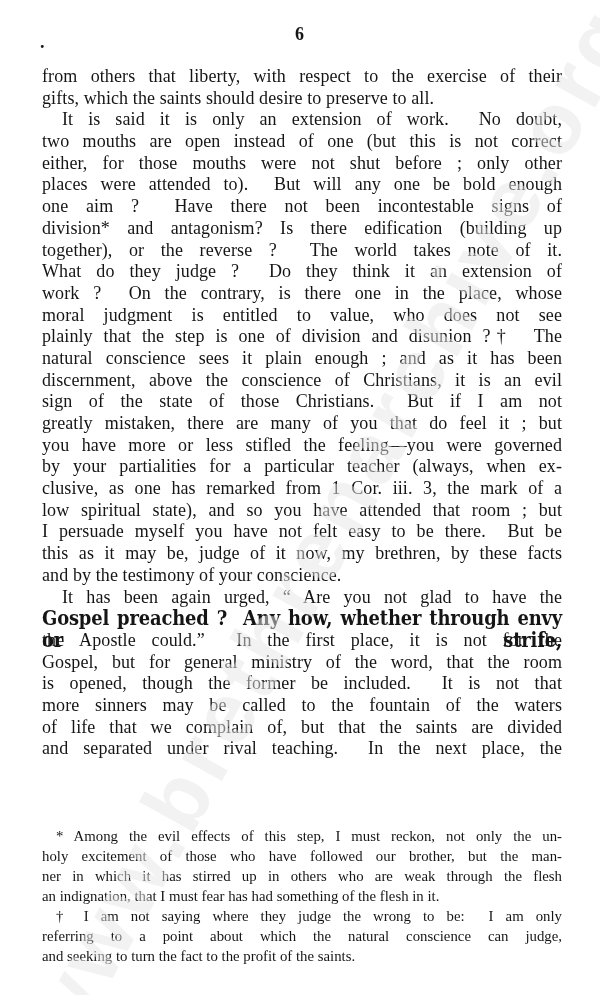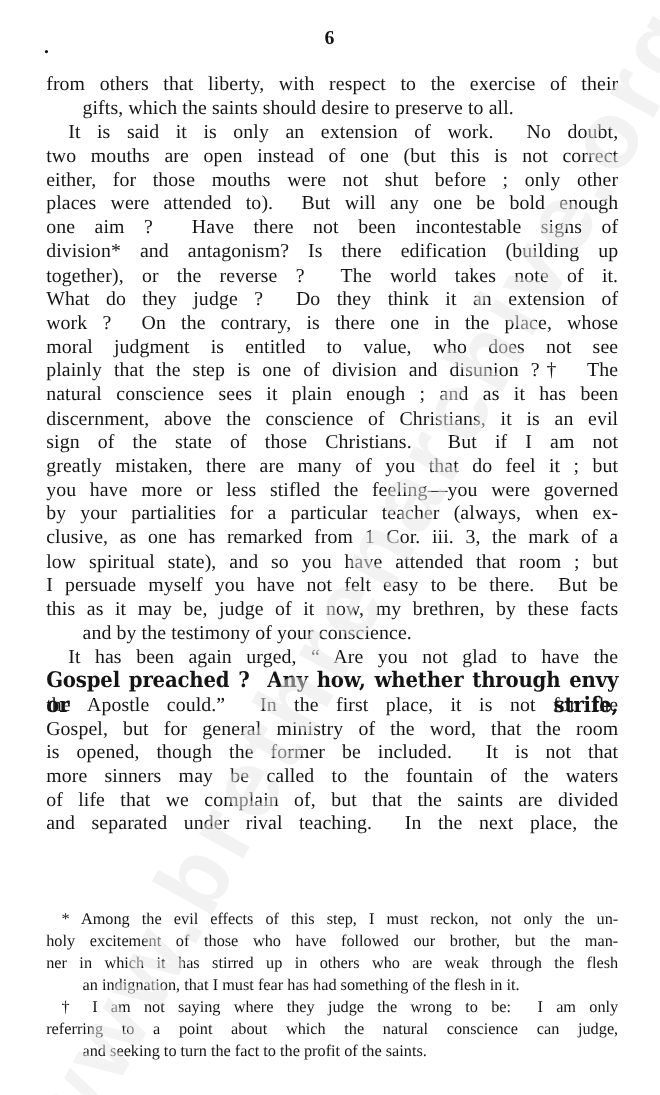--- a/index.html
+++ b/index.html
@@ -52,21 +52,21 @@
   .body-text .line {
     font-size: 18px;
     line-height: 21.7px;
     height: 21.7px;
     text-align: justify;
     text-align-last: justify;
     white-space: pre-wrap;
     letter-spacing: 0.1px;
   }
   .line.indent { text-indent: 20px; }
-  .line.endpar { text-align-last: left; margin-left: 33px; }
+  .line.endpar { text-align-last: left; }
   .line.alt {
     font-size: 19.5px;
     font-weight: 600;
     letter-spacing: -0.2px;
     font-family: "DejaVu Serif", serif;
     transform-origin: left center;
     transform: scaleX(0.92);
     width: 108.7%;
   }
   .footnotes {

